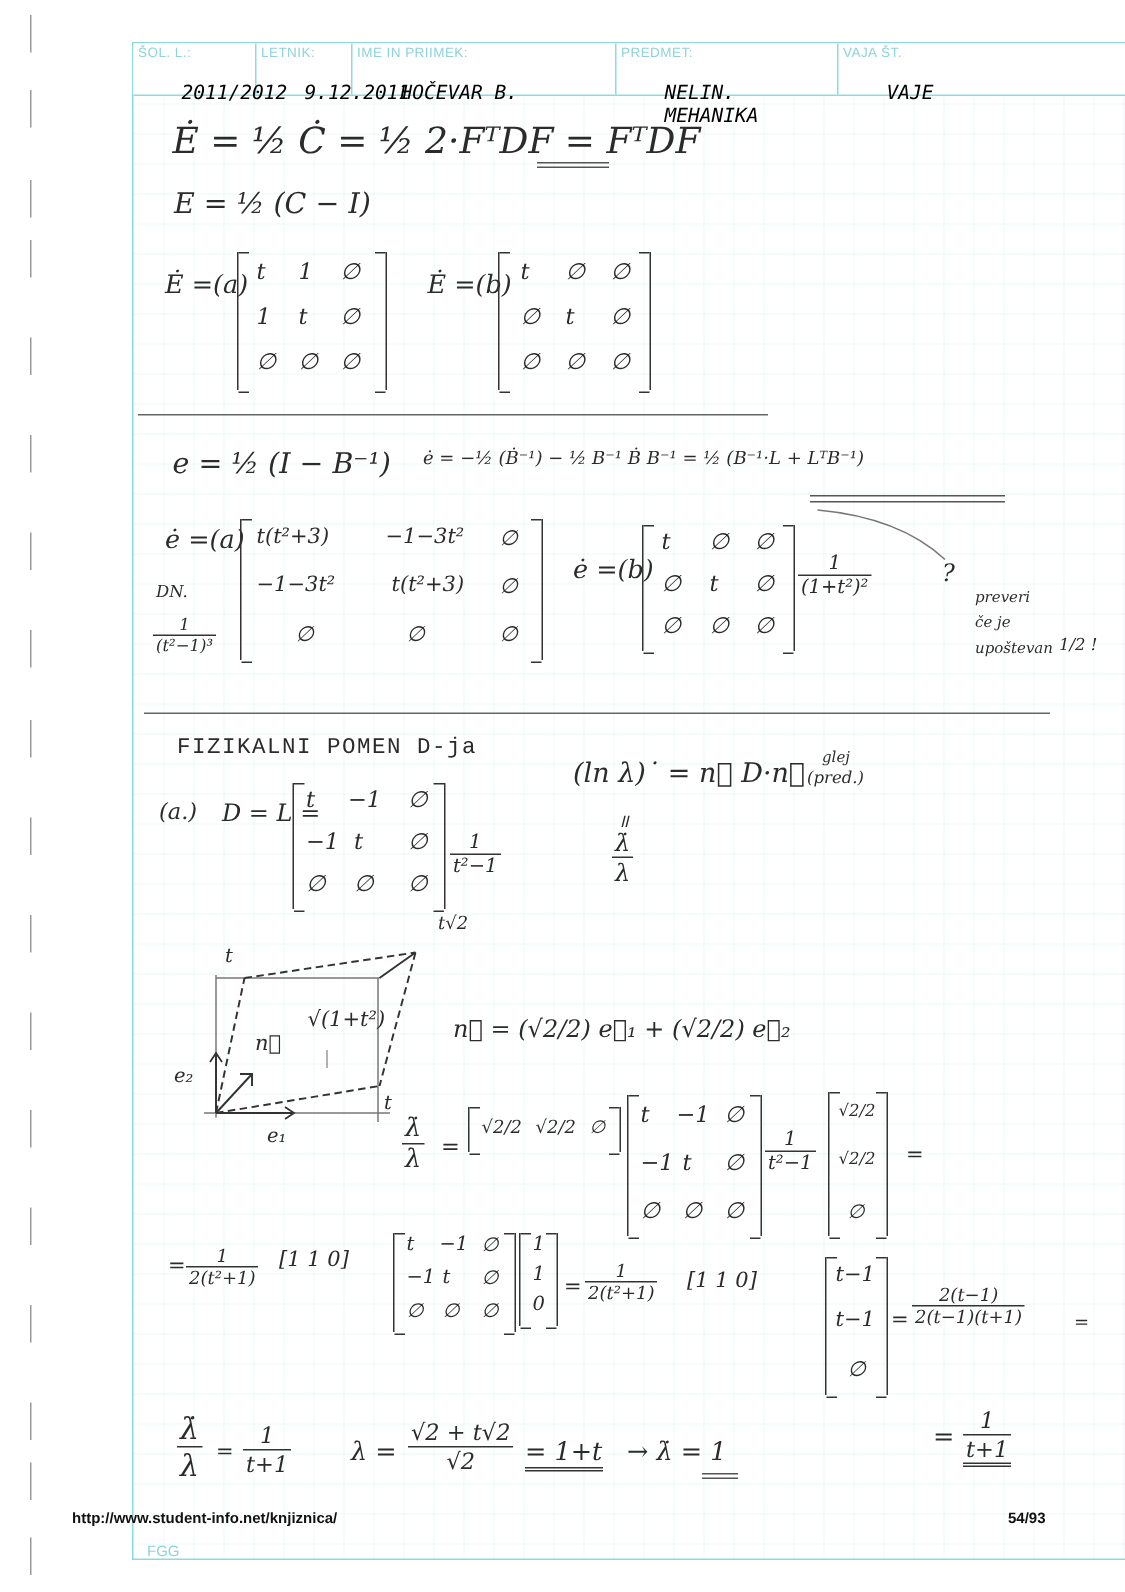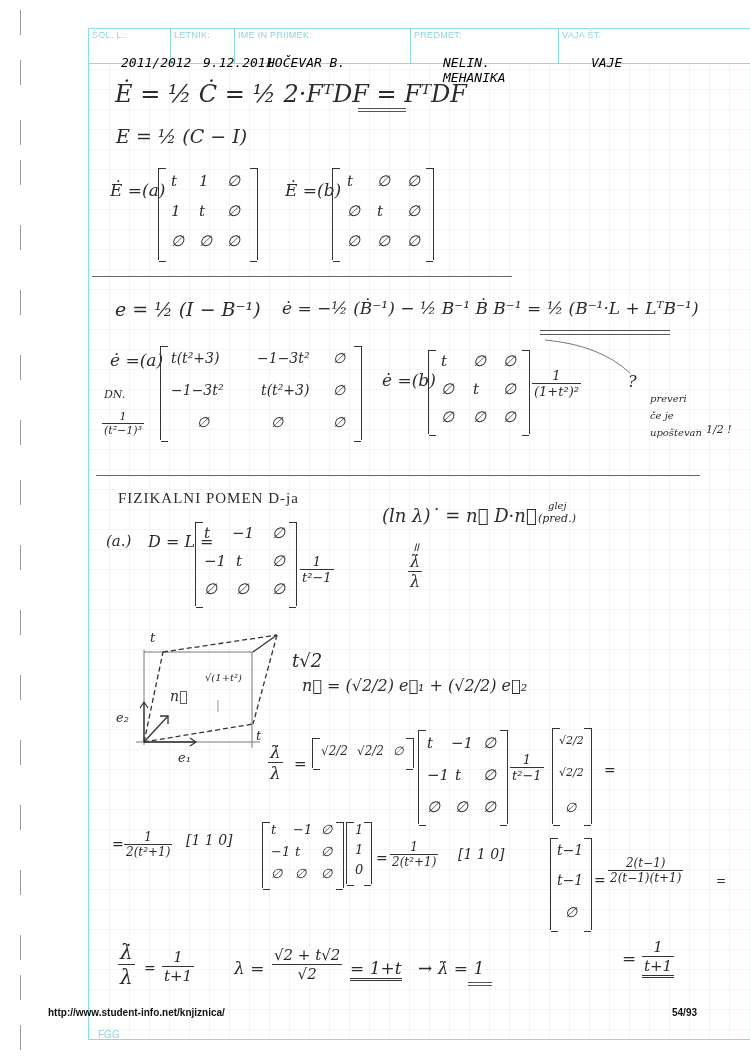--- a/index.html
+++ b/index.html
@@ -106,21 +106,21 @@
   <span class="cell" style="left:44px;top:34px">t</span>
   <span class="cell" style="left:74px;top:34px">∅</span>
   <span class="cell" style="left:14px;top:64px">∅</span>
   <span class="cell" style="left:44px;top:64px">∅</span>
   <span class="cell" style="left:74px;top:64px">∅</span>
 </div>
 
 <div class="line" style="left:92px;top:276px;width:420px;background:#666"></div>
 
 <div class="hw" style="left:115px;top:298px;font-size:19px">e = ½ (I − B⁻¹)</div>
-<div class="hw" style="left:282px;top:298px;font-size:17px">ė = −½ (Ḃ⁻¹) − ½ B⁻¹ Ḃ B⁻¹ = ½ (B⁻¹·L + LᵀB⁻¹)</div>
+<div class="hw" style="left:282px;top:298px;font-size:12px">ė = −½ (Ḃ⁻¹) − ½ B⁻¹ Ḃ B⁻¹ = ½ (B⁻¹·L + LᵀB⁻¹)</div>
 <div class="line" style="left:540px;top:330px;width:130px"></div>
 <div class="line" style="left:540px;top:334px;width:130px"></div>
 
 <div class="hw" style="left:110px;top:350px;font-size:17px">ė =(a)</div>
 <div class="hw" style="left:104px;top:388px;font-size:11px">DN.</div>
 <div class="frac" style="left:102px;top:410px;font-size:11px">
   <span class="n">1</span>
   <span class="d">(t²−1)³</span>
 </div>
 <div class="mat" style="left:160px;top:346px;width:200px;height:94px">
@@ -155,21 +155,21 @@
 <svg style="position:absolute;left:540px;top:335px" width="100" height="45">
   <path d="M5 5 Q 60 10 90 38" stroke="#777" stroke-width="1" fill="none"></path>
 </svg>
 <div class="hw" style="left:650px;top:393px;font-size:10px">preveri</div>
 <div class="hw" style="left:650px;top:410px;font-size:10px">če je</div>
 <div class="hw" style="left:650px;top:427px;font-size:10px">upoštevan</div>
 <div class="hw" style="left:706px;top:423px;font-size:11px">1/2 !</div>
 
 <div class="line" style="left:96px;top:475px;width:604px;background:#666"></div>
 
-<div class="hw" style="left:118px;top:490px;font-size:15px;font-style:normal;font-family:Liberation Serif, serif;letter-spacing:1px">FIZIKALNI POMEN D-ja</div>
+<div class="hw" style="left:118px;top:490px;font-size:15px;font-style:normal;font-family:Liberation Mono, monospace;letter-spacing:1px">FIZIKALNI POMEN D-ja</div>
 <div class="hw" style="left:382px;top:505px;font-size:18px">(ln λ)˙ = n⃗ D·n⃗</div>
 <div class="hw" style="left:548px;top:500px;font-size:10px">glej</div>
 <div class="hw" style="left:538px;top:512px;font-size:11px">(pred.)</div>
 <div class="hw" style="left:412px;top:538px;font-size:12px">॥</div>
 <div class="frac" style="left:408px;top:552px;font-size:16px">
   <span class="n">λ̇</span>
   <span class="d">λ</span>
 </div>
 
 <div class="hw" style="left:106px;top:532px;font-size:15px">(a.)</div>
@@ -202,22 +202,22 @@
   <line x1="44" y1="122" x2="68" y2="96" stroke="#333" stroke-width="1.3"></line>
   <path d="M60 96 L68 96 L68 104" stroke="#333" fill="none" stroke-width="1.3"></path>
   <line x1="44" y1="122" x2="44" y2="82" stroke="#333" stroke-width="1.3"></line>
   <path d="M40 88 L44 82 L48 88" stroke="#333" fill="none" stroke-width="1.2"></path>
   <line x1="44" y1="122" x2="96" y2="122" stroke="#333" stroke-width="1.3"></line>
   <path d="M90 118 L96 122 L90 126" stroke="#333" fill="none" stroke-width="1.2"></path>
   <line x1="153" y1="32" x2="177" y2="15" stroke="#333" stroke-width="1.3"></line>
   <line x1="118" y1="80" x2="118" y2="92" stroke="#999" stroke-width="1"></line>
 </svg>
 <div class="hw" style="left:150px;top:630px;font-size:13px">t</div>
-<div class="hw" style="left:292px;top:650px;font-size:18px">t√2</div>
-<div class="hw" style="left:205px;top:672px;font-size:10px">√(1+t²)</div>
+<div class="hw" style="left:292px;top:608px;font-size:12px">t√2</div>
+<div class="hw" style="left:205px;top:672px;font-size:14px">√(1+t²)</div>
 <div class="hw" style="left:170px;top:688px;font-size:14px">n⃗</div>
 <div class="hw" style="left:116px;top:710px;font-size:13px">e₂</div>
 <div class="hw" style="left:178px;top:750px;font-size:13px">e₁</div>
 <div class="hw" style="left:256px;top:728px;font-size:13px">t</div>
 
 <div class="hw" style="left:302px;top:676px;font-size:16px">n⃗ = (√2/2) e⃗₁ + (√2/2) e⃗₂</div>
 
 <div class="frac" style="left:268px;top:742px;font-size:17px">
   <span class="n">λ̇</span>
   <span class="d">λ</span>

